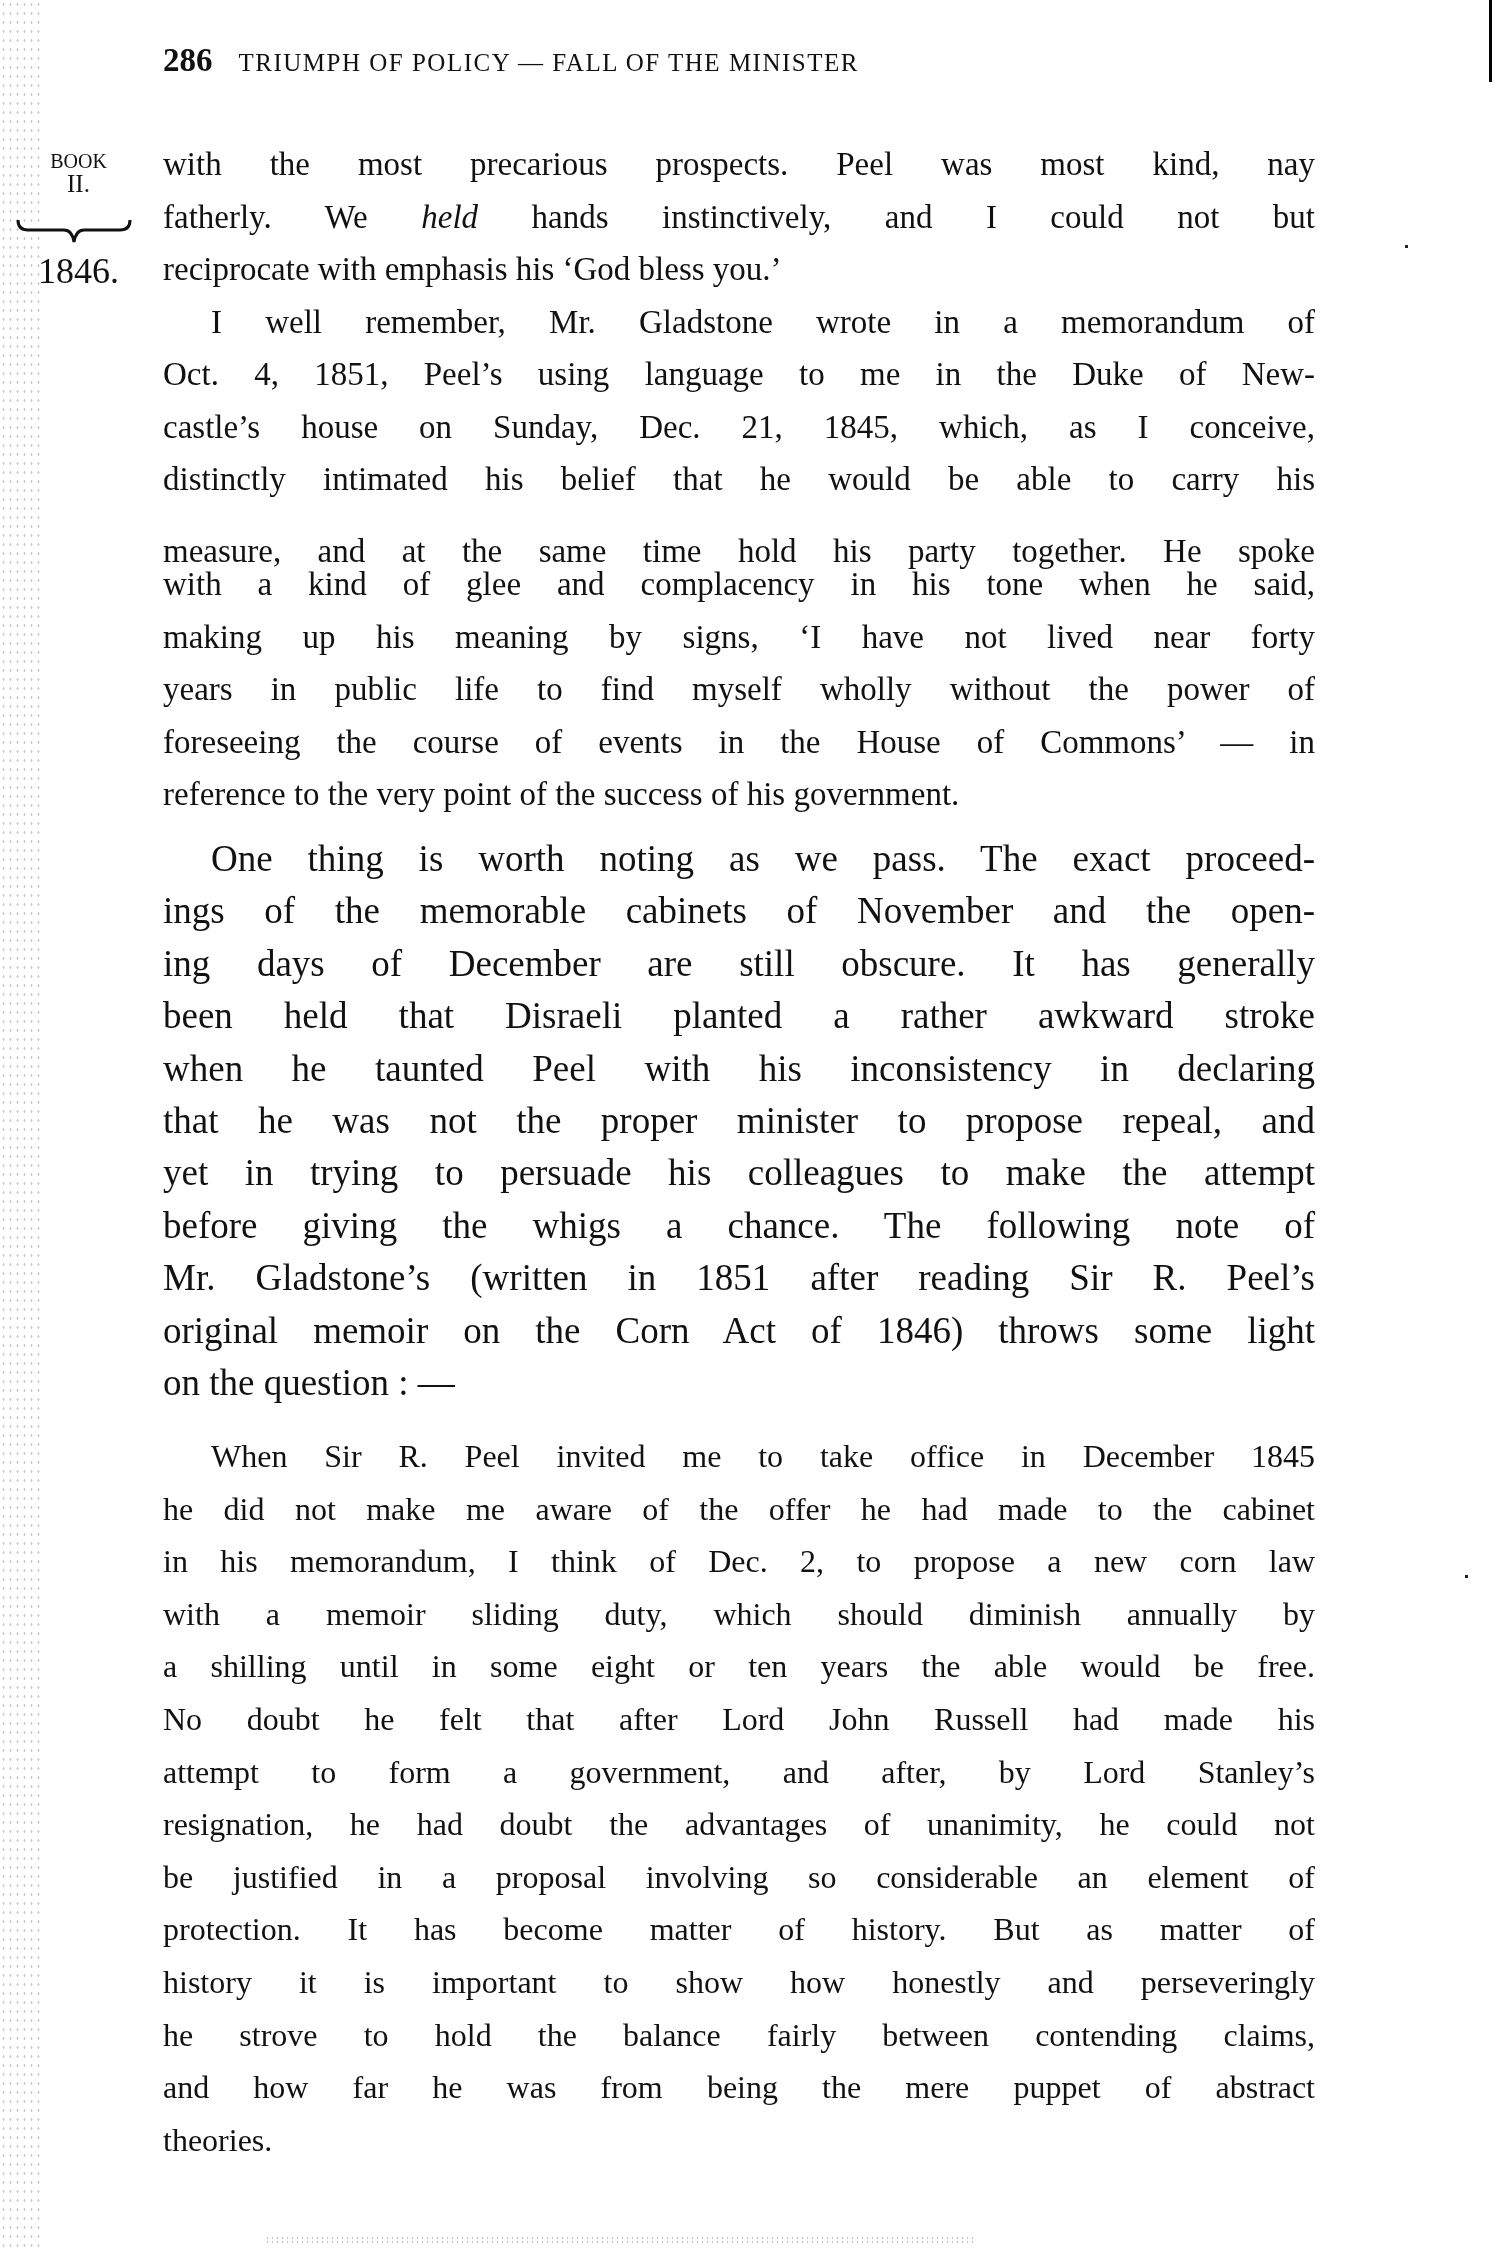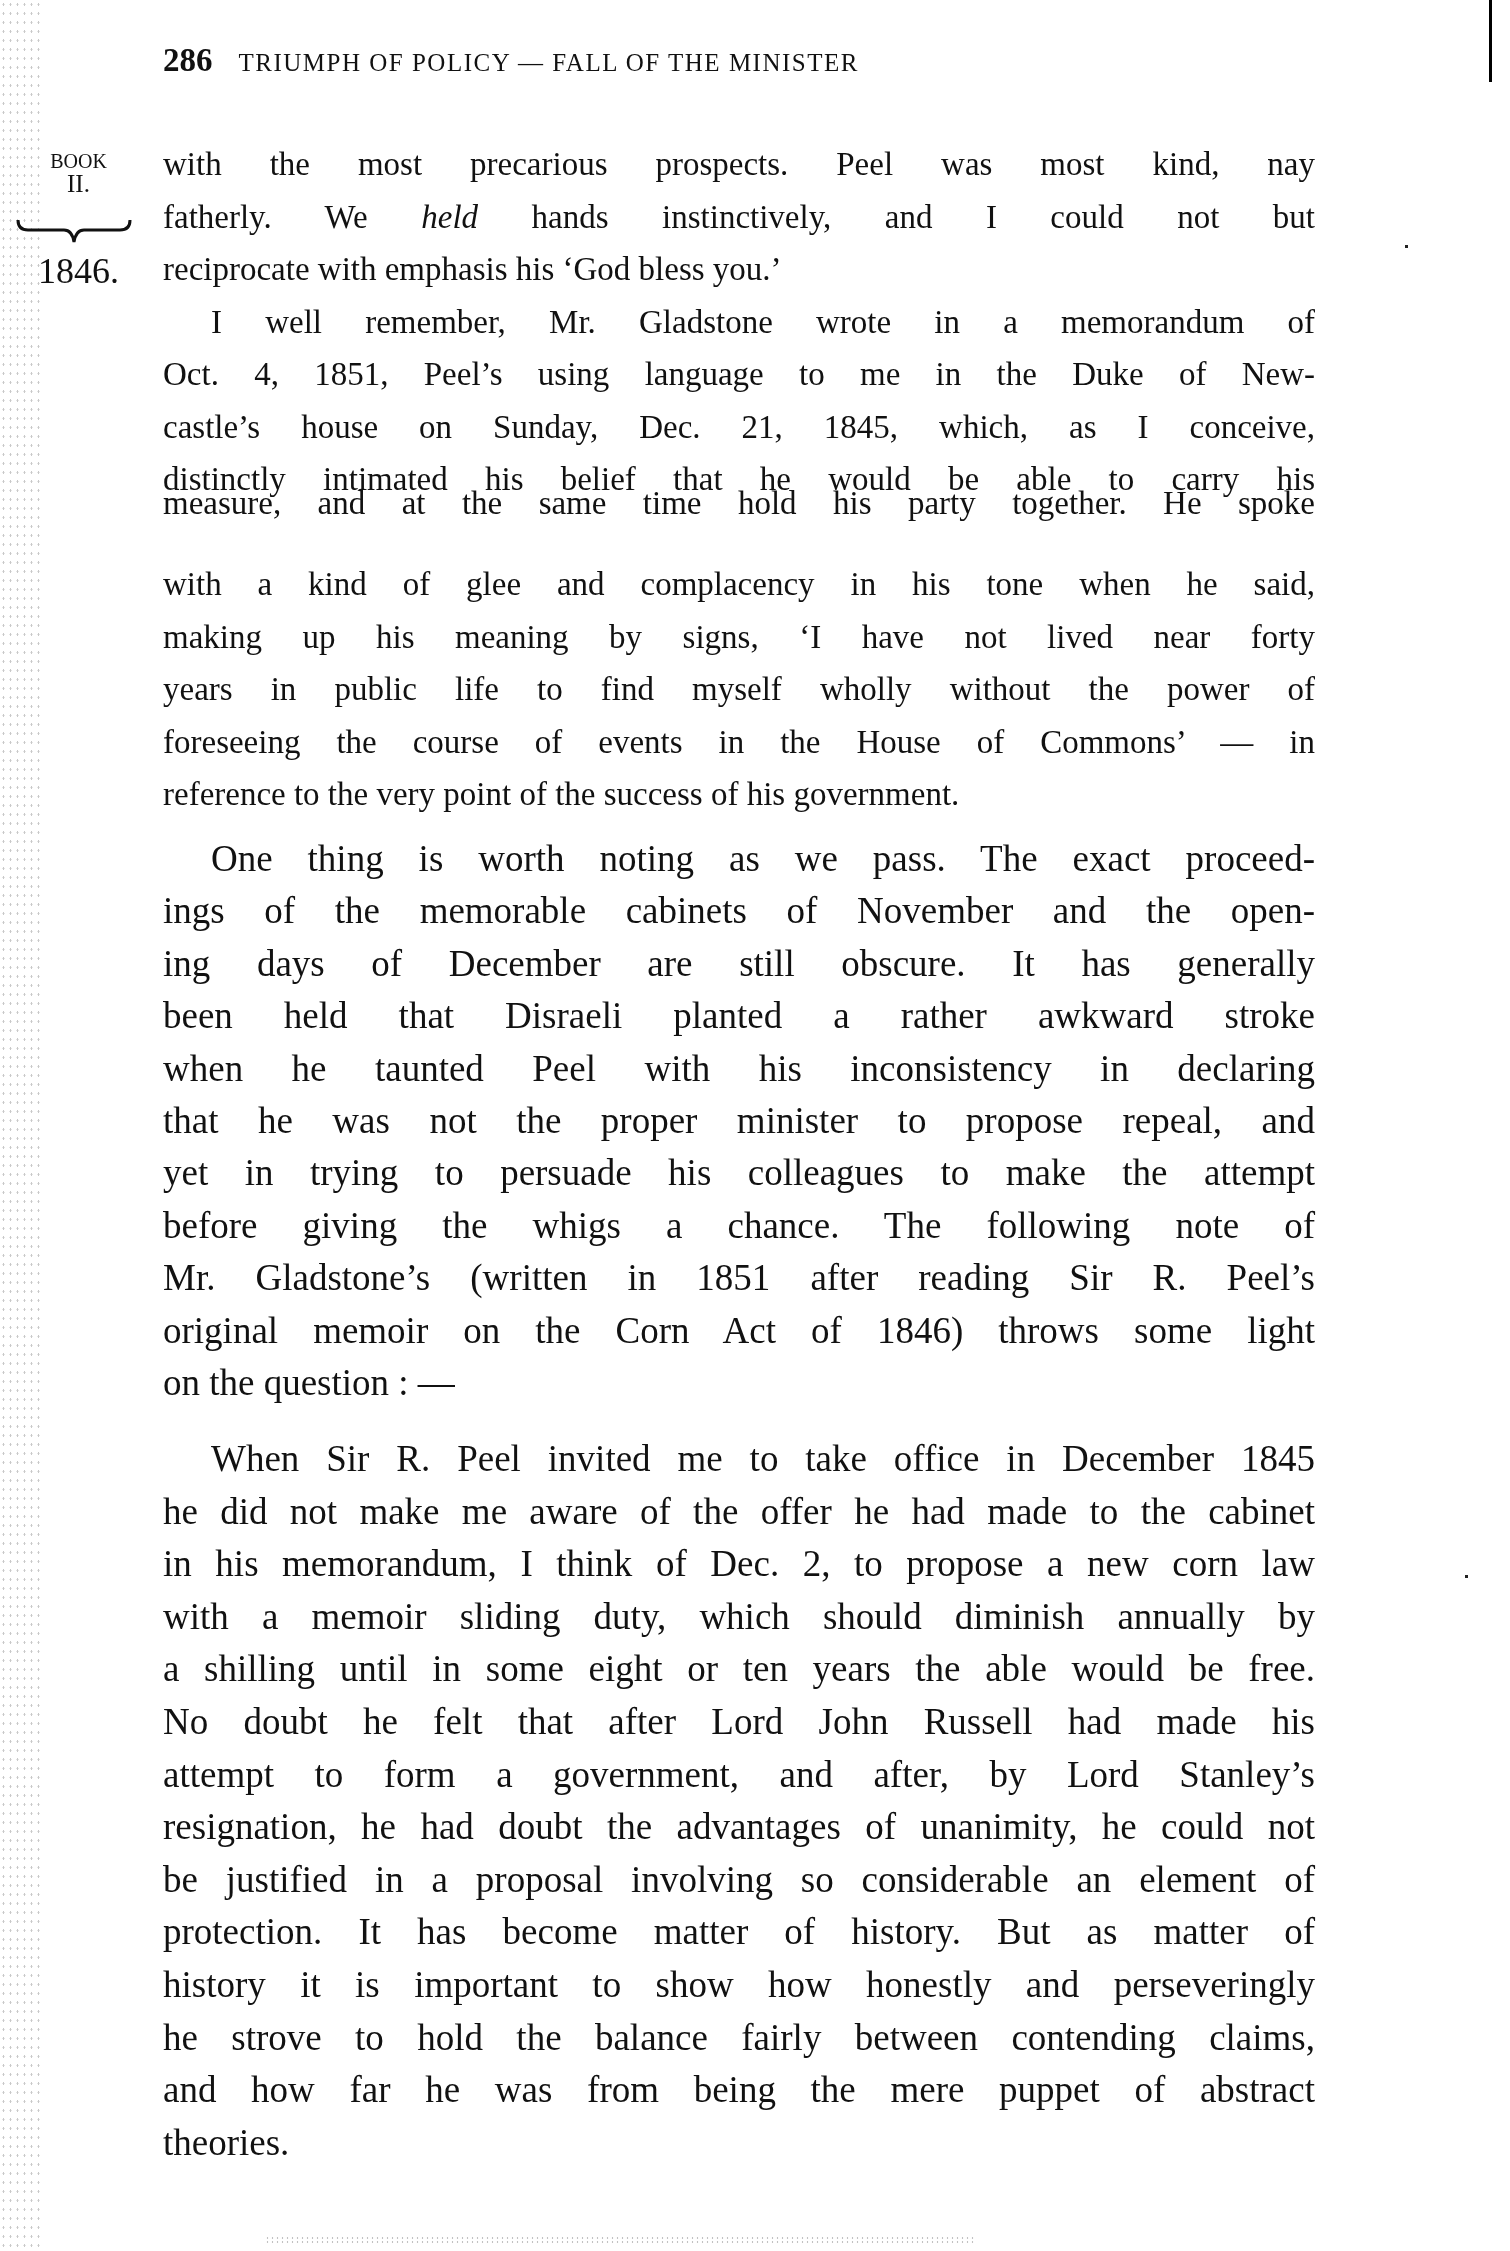--- a/index.html
+++ b/index.html
@@ -20,21 +20,21 @@
   .m-num { top:170px; font-size:25px; }
   .m-year { top:250px; font-size:36px; }
   .brace { position:absolute; left:14px; top:218px; width:120px; height:34px; }
   .line { position:absolute; left:163px; width:1152px; white-space:nowrap;
           text-align:justify; text-align-last:justify;
           font-family:"Liberation Serif", serif; line-height:1; }
   .line.last { text-align-last:left; }
   .line.indent { padding-left:48px; width:1104px; }
   .p1 { font-size:33px; }
   .p2 { font-size:37px; }
-  .p3 { font-size:37px; }
+  .p3 { font-size:32px; }
   .footer-noise { position:absolute; left:265px; top:2236px; width:710px; height:8px;
     background-image: radial-gradient(#999 0.8px, transparent 1.2px); background-size:5px 4px; opacity:.6; }
 </style>
 </head>
 <body>
 
 <div class="scanedge"></div>
 <div class="rightline"></div>
 <div class="dot" style="left:1405px;top:245px"></div>
 <div class="dot" style="left:1465px;top:1575px"></div>
@@ -52,21 +52,21 @@
 <div class="margin m-year">1846.</div>
 
 <div id="body-text">
     <div class="line p1" style="top: 148px;">with the most precarious prospects.  Peel was most kind, nay</div>
     <div class="line p1" style="top: 200.5px;">fatherly.  We <i>held</i> hands instinctively, and I could not but</div>
     <div class="line p1 last" style="top: 253px;">reciprocate with emphasis his ‘God bless you.’</div>
     <div class="line p1 indent" style="top: 305.5px;">I well remember, Mr. Gladstone wrote in a memorandum of</div>
     <div class="line p1" style="top: 358px;">Oct. 4, 1851, Peel’s using language to me in the Duke of New-</div>
     <div class="line p1" style="top: 410.5px;">castle’s house on Sunday, Dec. 21, 1845, which, as I conceive,</div>
     <div class="line p1" style="top: 463px;">distinctly intimated his belief that he would be able to carry his</div>
-    <div class="line p1" style="top: 487px; font-family: Liberation Serif, serif;">measure, and at the same time hold his party together.  He spoke</div>
+    <div class="line p1" style="top: 535px; font-family: Liberation Serif, serif;">measure, and at the same time hold his party together.  He spoke</div>
     <div class="line p1" style="top: 568px;">with a kind of glee and complacency in his tone when he said,</div>
     <div class="line p1" style="top: 620.5px;">making up his meaning by signs, ‘I have not lived near forty</div>
     <div class="line p1" style="top: 673px;">years in public life to find myself wholly without the power of</div>
     <div class="line p1" style="top: 725.5px;">foreseeing the course of events in the House of Commons’ — in</div>
     <div class="line p1 last" style="top: 778px;">reference to the very point of the success of his government.</div>
     <div class="line p2 indent" style="top: 840px;">One thing is worth noting as we pass.  The exact proceed-</div>
     <div class="line p2" style="top: 892.4px;">ings of the memorable cabinets of November and the open-</div>
     <div class="line p2" style="top: 944.8px;">ing days of December are still obscure.  It has generally</div>
     <div class="line p2" style="top: 997.2px;">been held that Disraeli planted a rather awkward stroke</div>
     <div class="line p2" style="top: 1049.6px;">when he taunted Peel with his inconsistency in declaring</div>

